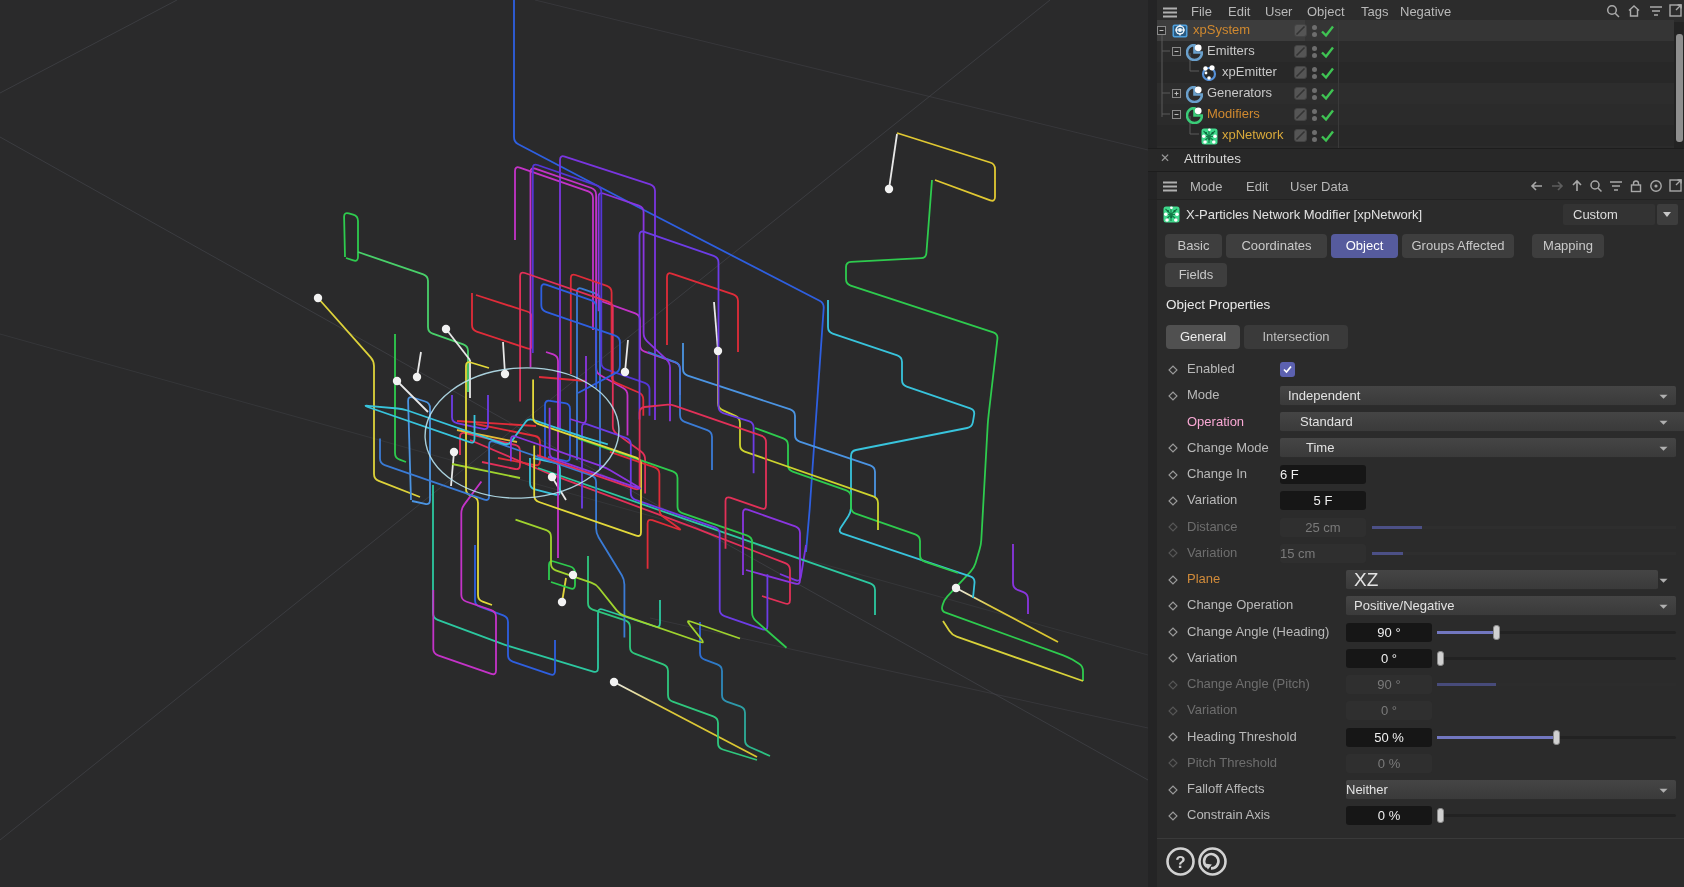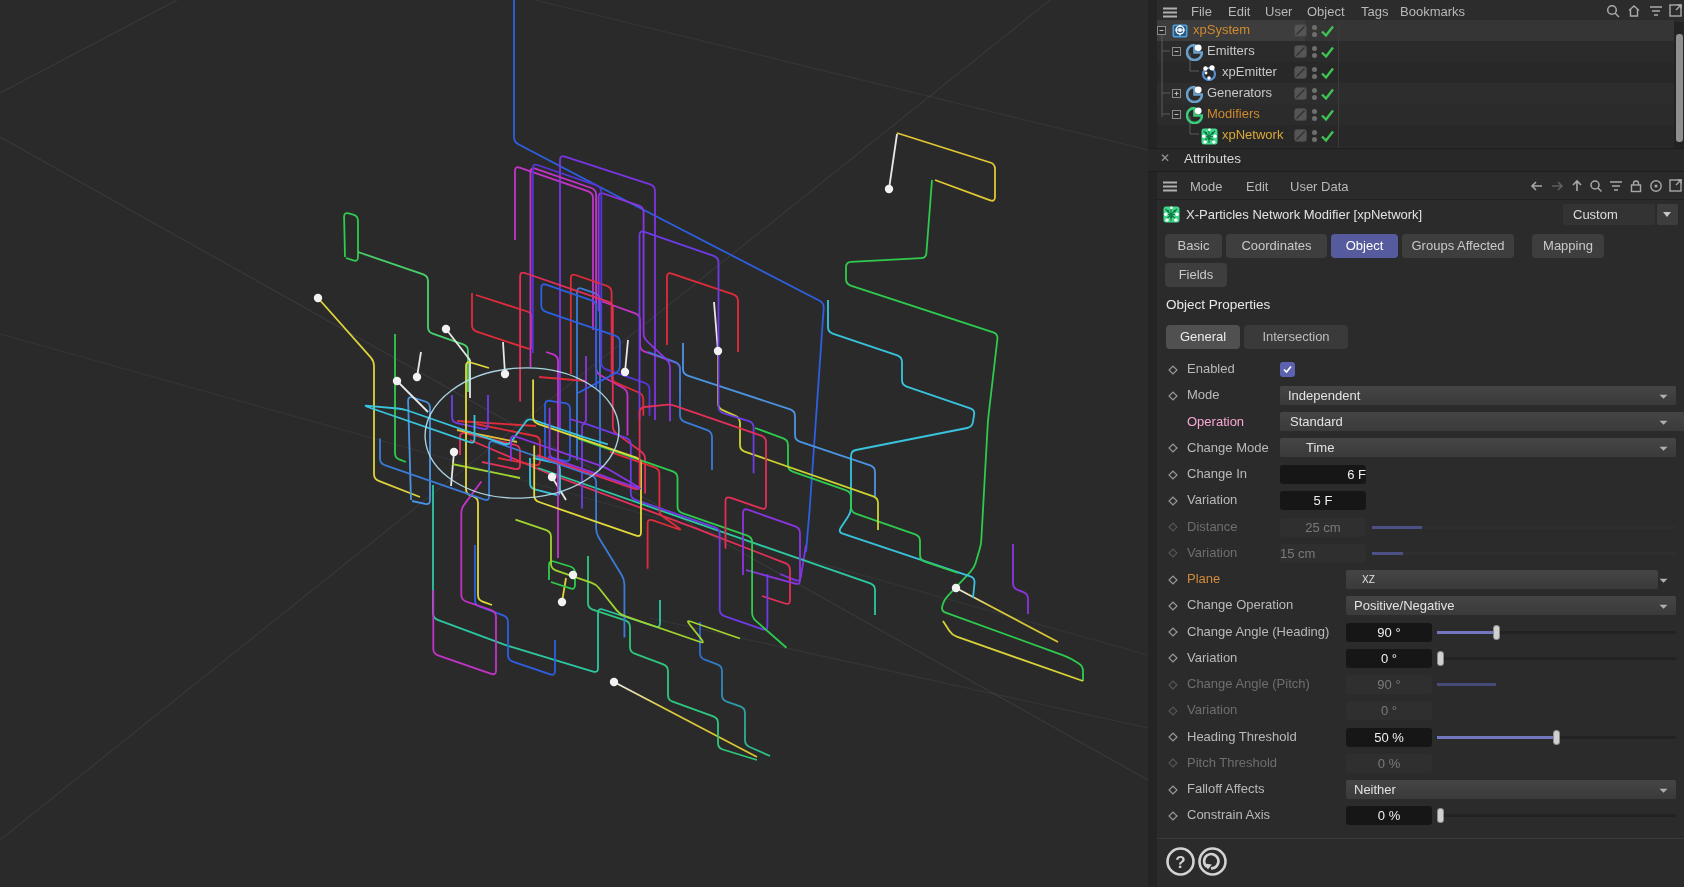--- a/index.html
+++ b/index.html
@@ -123,21 +123,21 @@
 <div style="position:absolute;left:1157px;top:0;width:527px;height:887px;background:#2b2b2b"></div>
 <div style="position:absolute;left:1157px;top:0;width:527px;height:22px;background:#2c2c2c"></div>
 <svg style="position:absolute;left:1163px;top:6.5px" width="14" height="11" viewBox="0 0 14 11">
     <path d="M0,1.5H14M0,5.5H14M0,9.5H14" stroke="#b0b0b0" stroke-width="1.8"></path>
   </svg>
 <div class="mtx" style="left:1191px;top:4px">File</div>
 <div class="mtx" style="left:1228px;top:4px">Edit</div>
 <div class="mtx" style="left:1265px;top:4px">User</div>
 <div class="mtx" style="left:1307px;top:4px">Object</div>
 <div class="mtx" style="left:1361px;top:4px">Tags</div>
-<div class="mtx" style="left:1400px;top:4px">Bookmarks</div>
+<div class="mtx" style="left:1400px;top:4px">Negative</div>
 <svg style="position:absolute;left:1606px;top:4px" width="14" height="14" viewBox="0 0 14 14">
     <circle cx="6" cy="6" r="4.3" fill="none" stroke="#aaa" stroke-width="1.5"></circle>
     <path d="M9.2,9.2L13,13" stroke="#aaa" stroke-width="1.5"></path>
   </svg>
 <svg style="position:absolute;left:1627px;top:4px" width="14" height="14" viewBox="0 0 14 14">
     <path d="M2,6.5L7,2L12,6.5M3.5,5.6V12H10.5V5.6" fill="none" stroke="#aaa" stroke-width="1.4"></path>
   </svg>
 <svg style="position:absolute;left:1649px;top:5px" width="14" height="14" viewBox="0 0 14 14">
     <path d="M1,2H13M3,6H11M5,10H9" stroke="#aaa" stroke-width="1.6"></path>
   </svg>
@@ -347,37 +347,37 @@
   </svg>
 <svg style="position:absolute;left:1168px;top:390.9px" width="10" height="10" viewBox="0 0 10 10">
     <rect x="2.2" y="2.2" width="5.6" height="5.6" fill="none" stroke="#9a9a9a" stroke-width="1.2" transform="rotate(45 5 5)"></rect>
   </svg>
 <div style="position:absolute;left:1187px;top:387.3px;color:#b9b9b9;font-size:13px">Mode</div>
 <div style="position:absolute;left:1280px;top:385.9px;width:396px;height:20px;background:linear-gradient(#454545,#3a3a3a);border-radius:2px;border-bottom:1px solid #2c2c2c;color:#e2e2e2;font-size:13px;line-height:20px;padding-left:8px;box-sizing:border-box">Independent</div>
 <svg style="position:absolute;left:1659px;top:393.9px" width="9" height="5" viewBox="0 0 9 5">
     <path d="M0.5,0.8L4.5,4.8L8.5,0.8Z" fill="#b0b0b0"></path>
   </svg>
 <div style="position:absolute;left:1187px;top:413.6px;color:#f9a8d4;font-size:13px">Operation</div>
-<div style="position:absolute;left:1280px;top:412.2px;width:405px;height:20px;background:linear-gradient(#454545,#3a3a3a);border-radius:2px;border-bottom:1px solid #2c2c2c;color:#e2e2e2;font-size:13px;line-height:20px;padding-left:10px;box-sizing:border-box">Standard</div>
+<div style="position:absolute;left:1280px;top:412.2px;width:405px;height:20px;background:linear-gradient(#454545,#3a3a3a);border-radius:2px;border-bottom:1px solid #2c2c2c;color:#e2e2e2;font-size:13px;line-height:20px;padding-left:20px;box-sizing:border-box">Standard</div>
 <svg style="position:absolute;left:1659px;top:420.2px" width="9" height="5" viewBox="0 0 9 5">
     <path d="M0.5,0.8L4.5,4.8L8.5,0.8Z" fill="#b0b0b0"></path>
   </svg>
 <svg style="position:absolute;left:1168px;top:443.4px" width="10" height="10" viewBox="0 0 10 10">
     <rect x="2.2" y="2.2" width="5.6" height="5.6" fill="none" stroke="#9a9a9a" stroke-width="1.2" transform="rotate(45 5 5)"></rect>
   </svg>
 <div style="position:absolute;left:1187px;top:439.8px;color:#b9b9b9;font-size:13px">Change Mode</div>
 <div style="position:absolute;left:1280px;top:438.4px;width:396px;height:20px;background:linear-gradient(#454545,#3a3a3a);border-radius:2px;border-bottom:1px solid #2c2c2c;color:#e2e2e2;font-size:13px;line-height:20px;padding-left:26px;box-sizing:border-box">Time</div>
 <svg style="position:absolute;left:1659px;top:446.4px" width="9" height="5" viewBox="0 0 9 5">
     <path d="M0.5,0.8L4.5,4.8L8.5,0.8Z" fill="#b0b0b0"></path>
   </svg>
 <svg style="position:absolute;left:1168px;top:469.7px" width="10" height="10" viewBox="0 0 10 10">
     <rect x="2.2" y="2.2" width="5.6" height="5.6" fill="none" stroke="#9a9a9a" stroke-width="1.2" transform="rotate(45 5 5)"></rect>
   </svg>
 <div style="position:absolute;left:1187px;top:466.1px;color:#b9b9b9;font-size:13px">Change In</div>
-<div style="position:absolute;left:1280px;top:465.2px;width:86px;height:19px;background:#161616;border-radius:3px;color:#f0f0f0;font-size:13px;line-height:19px;text-align:right">6 F</div>
+<div style="position:absolute;left:1280px;top:465.2px;width:86px;height:19px;background:#161616;border-radius:3px;color:#f0f0f0;font-size:13px;line-height:19px;text-align:left">6 F</div>
 <svg style="position:absolute;left:1168px;top:495.9px" width="10" height="10" viewBox="0 0 10 10">
     <rect x="2.2" y="2.2" width="5.6" height="5.6" fill="none" stroke="#9a9a9a" stroke-width="1.2" transform="rotate(45 5 5)"></rect>
   </svg>
 <div style="position:absolute;left:1187px;top:492.3px;color:#b9b9b9;font-size:13px">Variation</div>
 <div style="position:absolute;left:1280px;top:491.4px;width:86px;height:19px;background:#161616;border-radius:3px;color:#f0f0f0;font-size:13px;line-height:19px;text-align:center">5 F</div>
 <svg style="position:absolute;left:1168px;top:522.1px" width="10" height="10" viewBox="0 0 10 10">
     <rect x="2.2" y="2.2" width="5.6" height="5.6" fill="none" stroke="#565656" stroke-width="1.2" transform="rotate(45 5 5)"></rect>
   </svg>
 <div style="position:absolute;left:1187px;top:518.5px;color:#6e6e6e;font-size:13px">Distance</div>
 <div style="position:absolute;left:1280px;top:517.6px;width:86px;height:19px;background:#2f2f2f;border-radius:3px;color:#7a7a7a;font-size:13px;line-height:19px;text-align:center">25 cm</div>
@@ -387,21 +387,21 @@
     <rect x="2.2" y="2.2" width="5.6" height="5.6" fill="none" stroke="#565656" stroke-width="1.2" transform="rotate(45 5 5)"></rect>
   </svg>
 <div style="position:absolute;left:1187px;top:544.8px;color:#6e6e6e;font-size:13px">Variation</div>
 <div style="position:absolute;left:1280px;top:543.9px;width:86px;height:19px;background:#2f2f2f;border-radius:3px;color:#7a7a7a;font-size:13px;line-height:19px;">15 cm</div>
 <div style="position:absolute;left:1372px;top:551.9px;width:304px;height:3px;background:#303030;opacity:0.6"></div>
 <div style="position:absolute;left:1372px;top:551.9px;width:31px;height:3px;background:#4c5086"></div>
 <svg style="position:absolute;left:1168px;top:574.6px" width="10" height="10" viewBox="0 0 10 10">
     <rect x="2.2" y="2.2" width="5.6" height="5.6" fill="none" stroke="#9a9a9a" stroke-width="1.2" transform="rotate(45 5 5)"></rect>
   </svg>
 <div style="position:absolute;left:1187px;top:571.0px;color:#d18b3a;font-size:13px">Plane</div>
-<div style="position:absolute;left:1346px;top:569.6px;width:312px;height:20px;background:linear-gradient(#454545,#3a3a3a);border-radius:2px;border-bottom:1px solid #2c2c2c;color:#e2e2e2;font-size:10px;line-height:20px;padding-left:16px;box-sizing:border-box">XZ</div>
+<div style="position:absolute;left:1346px;top:569.6px;width:312px;height:20px;background:linear-gradient(#454545,#3a3a3a);border-radius:2px;border-bottom:1px solid #2c2c2c;color:#e2e2e2;font-size:19px;line-height:20px;padding-left:8px;box-sizing:border-box">XZ</div>
 <svg style="position:absolute;left:1659px;top:577.6px" width="9" height="5" viewBox="0 0 9 5">
     <path d="M0.5,0.8L4.5,4.8L8.5,0.8Z" fill="#b0b0b0"></path>
   </svg>
 <svg style="position:absolute;left:1168px;top:600.9px" width="10" height="10" viewBox="0 0 10 10">
     <rect x="2.2" y="2.2" width="5.6" height="5.6" fill="none" stroke="#9a9a9a" stroke-width="1.2" transform="rotate(45 5 5)"></rect>
   </svg>
 <div style="position:absolute;left:1187px;top:597.3px;color:#b9b9b9;font-size:13px">Change Operation</div>
 <div style="position:absolute;left:1346px;top:595.9px;width:330px;height:20px;background:linear-gradient(#454545,#3a3a3a);border-radius:2px;border-bottom:1px solid #2c2c2c;color:#e2e2e2;font-size:13px;line-height:20px;padding-left:8px;box-sizing:border-box">Positive/Negative</div>
 <svg style="position:absolute;left:1659px;top:603.9px" width="9" height="5" viewBox="0 0 9 5">
     <path d="M0.5,0.8L4.5,4.8L8.5,0.8Z" fill="#b0b0b0"></path>
@@ -443,21 +443,21 @@
 <div style="position:absolute;left:1553px;top:729.6px;width:7px;height:15px;background:#d0d0d0;border-radius:3px;border:1px solid #8a8a8a;box-sizing:border-box"></div>
 <svg style="position:absolute;left:1168px;top:758.3px" width="10" height="10" viewBox="0 0 10 10">
     <rect x="2.2" y="2.2" width="5.6" height="5.6" fill="none" stroke="#565656" stroke-width="1.2" transform="rotate(45 5 5)"></rect>
   </svg>
 <div style="position:absolute;left:1187px;top:754.7px;color:#6e6e6e;font-size:13px">Pitch Threshold</div>
 <div style="position:absolute;left:1346px;top:753.8px;width:86px;height:19px;background:#2f2f2f;border-radius:3px;color:#7a7a7a;font-size:13px;line-height:19px;text-align:center">0 %</div>
 <svg style="position:absolute;left:1168px;top:784.5px" width="10" height="10" viewBox="0 0 10 10">
     <rect x="2.2" y="2.2" width="5.6" height="5.6" fill="none" stroke="#9a9a9a" stroke-width="1.2" transform="rotate(45 5 5)"></rect>
   </svg>
 <div style="position:absolute;left:1187px;top:780.9px;color:#b9b9b9;font-size:13px">Falloff Affects</div>
-<div style="position:absolute;left:1346px;top:779.5px;width:330px;height:20px;background:linear-gradient(#454545,#3a3a3a);border-radius:2px;border-bottom:1px solid #2c2c2c;color:#e2e2e2;font-size:13px;line-height:20px;padding-left:8px;box-sizing:border-box">Neither</div>
+<div style="position:absolute;left:1346px;top:779.5px;width:330px;height:20px;background:linear-gradient(#454545,#3a3a3a);border-radius:2px;border-bottom:1px solid #2c2c2c;color:#e2e2e2;font-size:13px;line-height:20px;box-sizing:border-box">Neither</div>
 <svg style="position:absolute;left:1659px;top:787.5px" width="9" height="5" viewBox="0 0 9 5">
     <path d="M0.5,0.8L4.5,4.8L8.5,0.8Z" fill="#b0b0b0"></path>
   </svg>
 <svg style="position:absolute;left:1168px;top:810.8px" width="10" height="10" viewBox="0 0 10 10">
     <rect x="2.2" y="2.2" width="5.6" height="5.6" fill="none" stroke="#9a9a9a" stroke-width="1.2" transform="rotate(45 5 5)"></rect>
   </svg>
 <div style="position:absolute;left:1187px;top:807.2px;color:#b9b9b9;font-size:13px">Constrain Axis</div>
 <div style="position:absolute;left:1346px;top:806.3px;width:86px;height:19px;background:#161616;border-radius:3px;color:#f0f0f0;font-size:13px;line-height:19px;text-align:center">0 %</div>
 <div style="position:absolute;left:1437px;top:814.3px;width:239px;height:3px;background:#222;border-radius:2px"></div>
 <div style="position:absolute;left:1437px;top:808.3px;width:7px;height:15px;background:#d0d0d0;border-radius:3px;border:1px solid #8a8a8a;box-sizing:border-box"></div>

